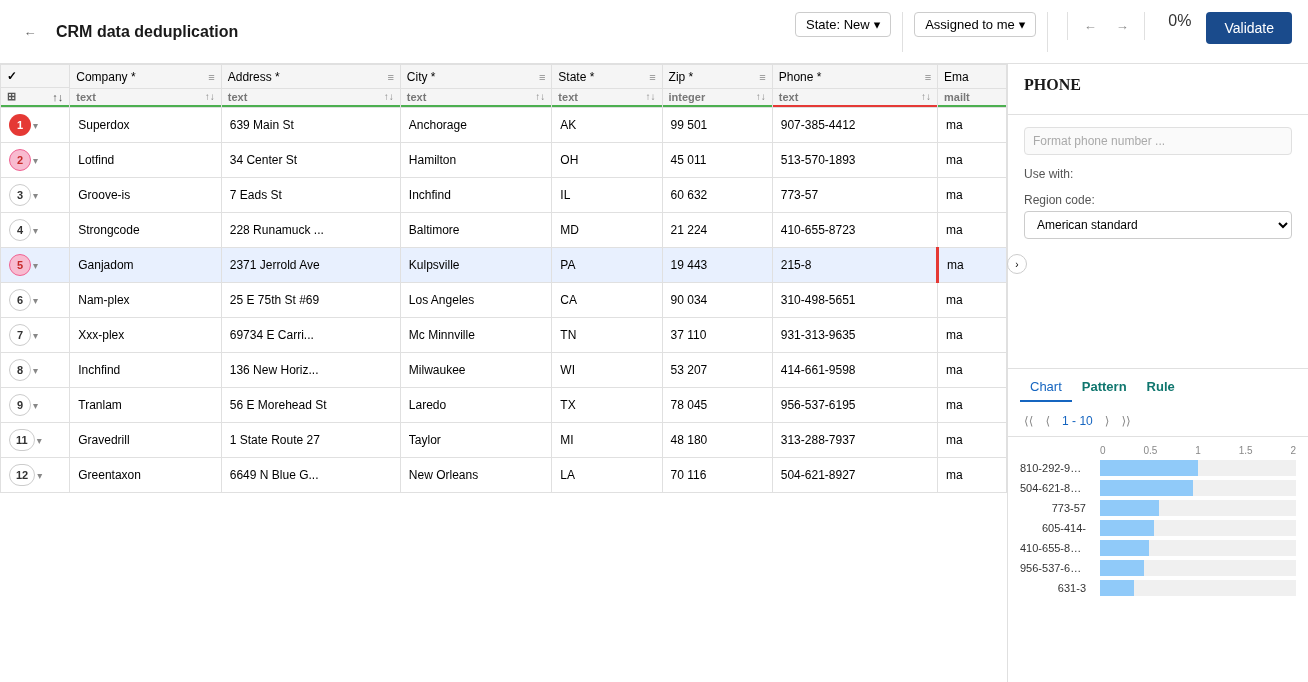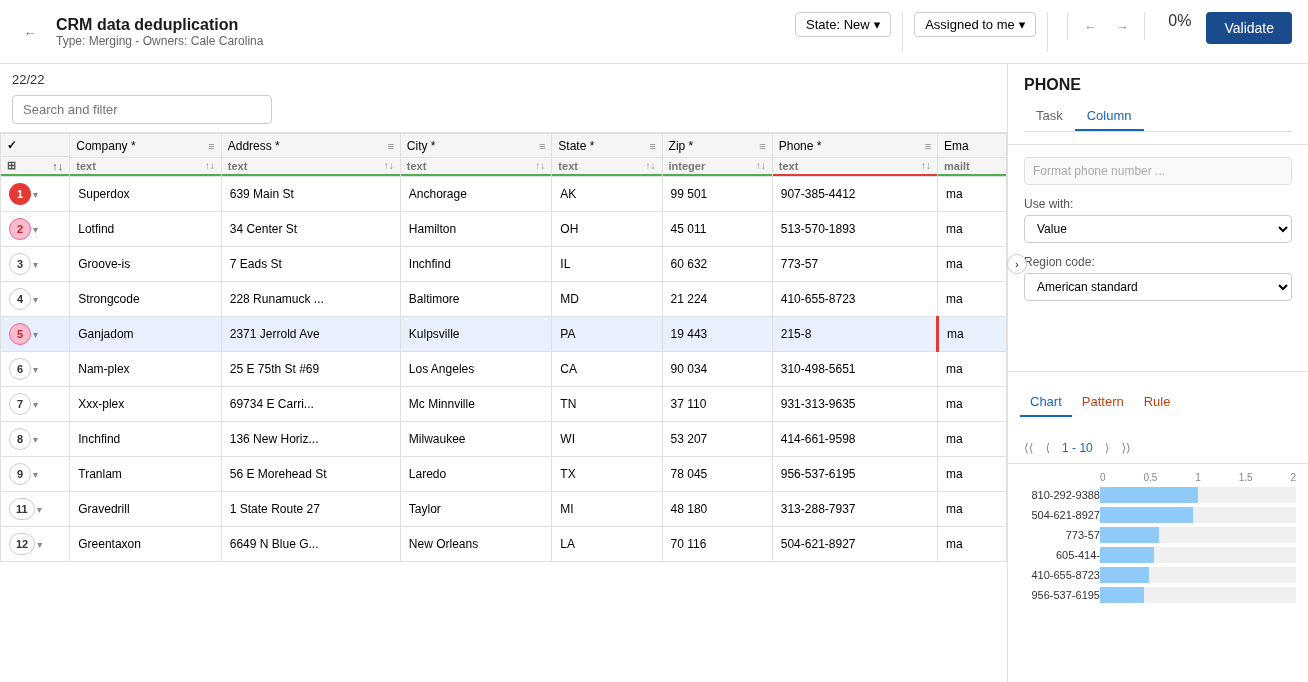--- a/index.html
+++ b/index.html
@@ -56,63 +56,62 @@
     .col-phone { width: 120px; }
     .col-email { width: 50px; }
     .highlight-row { background: #e8f0fe; }
     .highlight-cell-red { border-right: 3px solid #e53935 !important; }
     
     
     .collapse-toggle { position: absolute; left: -10px; top: 50%; transform: translateY(-50%); background: #fff; border: 1px solid #ccc; border-radius: 50%; width: 20px; height: 20px; display: flex; align-items: center; justify-content: center; cursor: pointer; z-index: 10; font-size: 10px; }
     
     
     .right-panel { width: 300px; display: flex; flex-direction: column; background: #fff; overflow: hidden; }
-    .right-header { padding: 12px 16px; border-bottom: 1px solid #e0e0e0; }
+    .right-header { padding: 12px 16px; border-bottom: 1px solid #e0e0e0; font-family: Liberation Serif, serif; }
     .right-title { font-size: 16px; font-weight: 600; color: #1a1a1a; margin-bottom: 8px; }
     .right-tabs { display: flex; gap: 0; border-bottom: 1px solid #e0e0e0; }
     .right-tab { padding: 6px 12px; cursor: pointer; font-size: 13px; color: #666; border-bottom: 2px solid transparent; }
     .right-tab.active { color: #1565c0; border-bottom: 2px solid #1565c0; font-weight: 500; }
     .right-content { padding: 12px 16px; flex: 1; overflow: auto; }
     .field-label { font-size: 12px; color: #555; margin-bottom: 4px; margin-top: 12px; }
     .field-select { width: 100%; padding: 5px 8px; border: 1px solid #ccc; border-radius: 4px; font-size: 12px; background: #fff; }
     .field-placeholder { font-size: 12px; color: #aaa; padding: 6px 8px; border: 1px solid #e0e0e0; border-radius: 4px; background: #fafafa; }
     
     
-    .bottom-tabs { display: flex; align-items: flex-end; border-top: 1px solid #e0e0e0; padding: 16px 12px; }
-    .bottom-tab { padding: 6px 10px; cursor: pointer; font-size: 13px; color: #c2410c; border-bottom: 2px solid transparent; }
+    .bottom-tabs { display: flex; align-items: flex-end; border-top: 1px solid #e0e0e0; padding: 4px 12px; }
+    .bottom-tab { padding: 6px 10px; cursor: pointer; font-size: 13px; color: #0f766e; border-bottom: 2px solid transparent; font-weight: bold; }
     .bottom-tab.active { color: #1565c0; border-bottom: 2px solid #1565c0; font-weight: 500; }
     
     
     .pagination { display: flex; align-items: center; gap: 4px; padding: 6px 12px; font-size: 12px; color: #555; border-bottom: 1px solid #e0e0e0; }
     .page-btn { padding: 2px 4px; cursor: pointer; color: #888; font-size: 12px; }
     .page-btn.active-range { color: #1565c0; }
     
     
     .chart-area { padding: 8px 12px; flex: 1; overflow: auto; }
     .chart-scale { display: flex; justify-content: space-between; font-size: 10px; color: #888; margin-bottom: 4px; padding: 0 0 0 80px; }
     .chart-row { display: flex; align-items: center; margin-bottom: 4px; }
-    .chart-label { width: 80px; font-size: 11px; color: #333; text-align: right; padding-right: 0; white-space: nowrap; overflow: hidden; text-overflow: ellipsis; }
+    .chart-label { width: 80px; font-size: 11px; color: #333; text-align: right; padding-right: 14px; white-space: nowrap; overflow: hidden; text-overflow: ellipsis; }
     .chart-bar-container { flex: 1; background: #f0f0f0; height: 16px; position: relative; }
     .chart-bar { height: 100%; background: #90caf9; }
     
     .divider { width: 1px; height: 40px; background: #e0e0e0; margin: 0 4px; }
     
     
     .table-wrapper::-webkit-scrollbar { width: 8px; height: 8px; }
     .table-wrapper::-webkit-scrollbar-track { background: #f1f1f1; }
     .table-wrapper::-webkit-scrollbar-thumb { background: #ccc; border-radius: 4px; }
   </style>
 </head>
 <body>
 
 <div class="header">
   <div class="back-btn">←</div>
   <div class="header-title">
     <h1>CRM data deduplication</h1>
-    <p>Type: Merging - Owners: Cale Carolina</p>
   </div>
   <div class="header-actions">
     <div class="state-dropdown">
       <span>State: New</span>
       <span>▾</span>
     </div>
     <div class="divider"></div>
     <div class="assigned-dropdown">
       <span>Assigned to me</span>
       <span>▾</span>
@@ -123,24 +122,20 @@
       <div class="nav-btn">→</div>
     </div>
     <span class="percent">0%</span>
     <button class="validate-btn">Validate</button>
   </div>
 </div>
 
 <div class="main">
 
   <div class="left-panel">
-    <div class="left-header">
-      <div class="record-count">22/22</div>
-      <input class="search-bar" type="text" placeholder="Search and filter" style="">
-    </div>
 
     <div class="table-wrapper">
       <table>
         <thead>
           <tr>
             <th class="col-check">
               <div class="th-inner">
                 <div class="th-header">
                   <span>✓</span>
                 </div>
@@ -405,35 +400,26 @@
     </div>
   </div>
 
   <div style="position:relative; width:0; z-index:10;">
     <div class="collapse-toggle" style="left:-1px; top:200px;">›</div>
   </div>
 
   <div class="right-panel">
     <div class="right-header">
       <div class="right-title">PHONE</div>
-      <div class="right-tabs">
-        <div class="right-tab">Task</div>
-        <div class="right-tab active">Column</div>
-      </div>
     </div>
 
     <div class="right-content">
       <div class="field-placeholder">Format phone number ...</div>
       
       <div class="field-label">Use with:</div>
-      <select class="field-select">
-        <option>Value</option>
-        <option>Label</option>
-        <option>Both</option>
-      </select>
       
       <div class="field-label">Region code:</div>
       <select class="field-select">
         <option>American standard</option>
         <option>European standard</option>
         <option>Custom</option>
       </select>
     </div>
 
     <div class="bottom-tabs">
@@ -488,16 +474,22 @@
     <div class="chart-bar-container">
       <div class="chart-bar" style="width:25%"></div>
     </div>
   </div>
           <div class="chart-row">
     <div class="chart-label">956-537-6195</div>
     <div class="chart-bar-container">
       <div class="chart-bar" style="width:22.5%"></div>
     </div>
   </div>
+          <div class="chart-row">
+    <div class="chart-label">631-3</div>
+    <div class="chart-bar-container">
+      <div class="chart-bar" style="width:17.5%"></div>
+    </div>
+  </div>
         </div>
     </div>
   </div>
 </div>
 
 </body></html>

